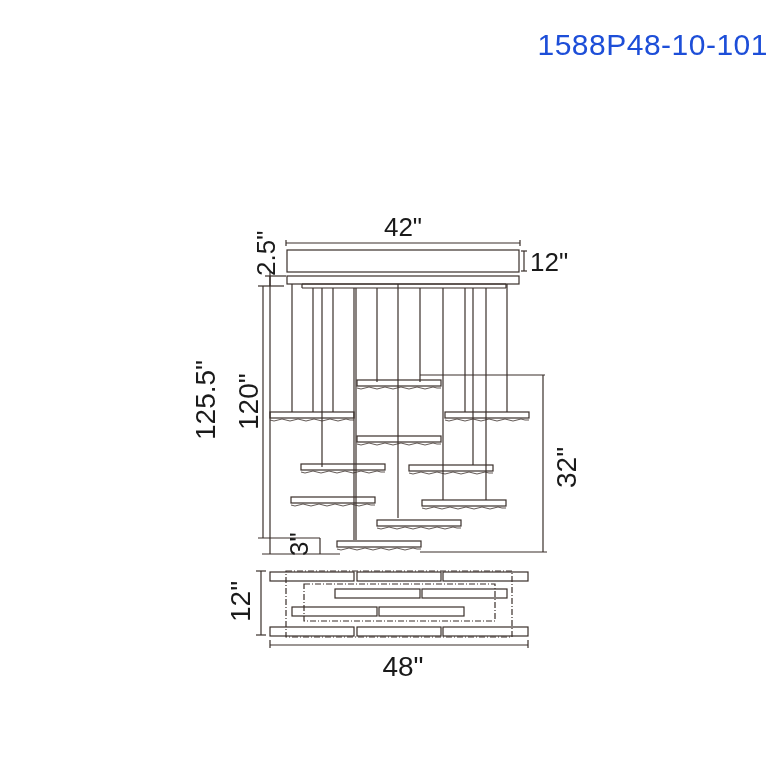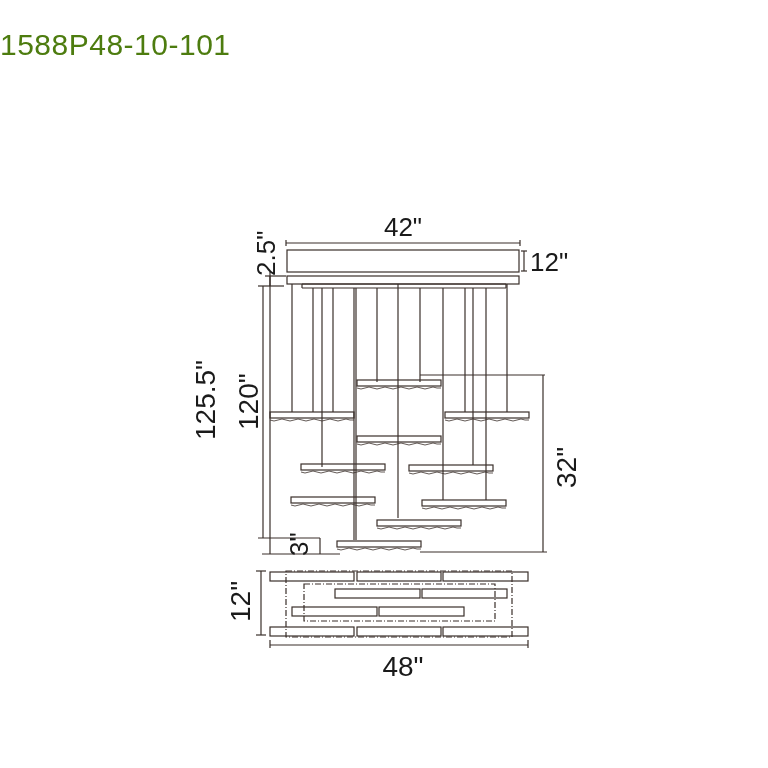--- a/index.html
+++ b/index.html
@@ -1,17 +1,17 @@
 <!DOCTYPE html>
 <html><head>
   <meta charset="utf-8">
   <style>
     html, body { margin: 0; padding: 0; background: #ffffff; }
     body { width: 768px; height: 768px; position: relative; overflow: hidden; font-family: "Liberation Sans", sans-serif; }
-    .title { position: absolute; left: 0; width: 768px; top: 28px; text-align: left; font-size: 30px; color: #4d7c0f; letter-spacing: 0.5px; }
+    .title { position: absolute; left: 0; width: 768px; top: 28px; text-align: right; font-size: 30px; color: #1d4ed8; letter-spacing: 0.5px; }
     svg.drawing { position: absolute; left: 0; top: 0; }
     .dim { font-family: "Liberation Sans", sans-serif; fill: #1a1a1a; }
   </style>
 </head>
 <body>
 
 <div class="title">1588P48-10-101</div>
 
 <svg class="drawing" width="768" height="768" viewBox="0 0 768 768">
   <g stroke="#3a2f2a" fill="none" stroke-width="1.2">

